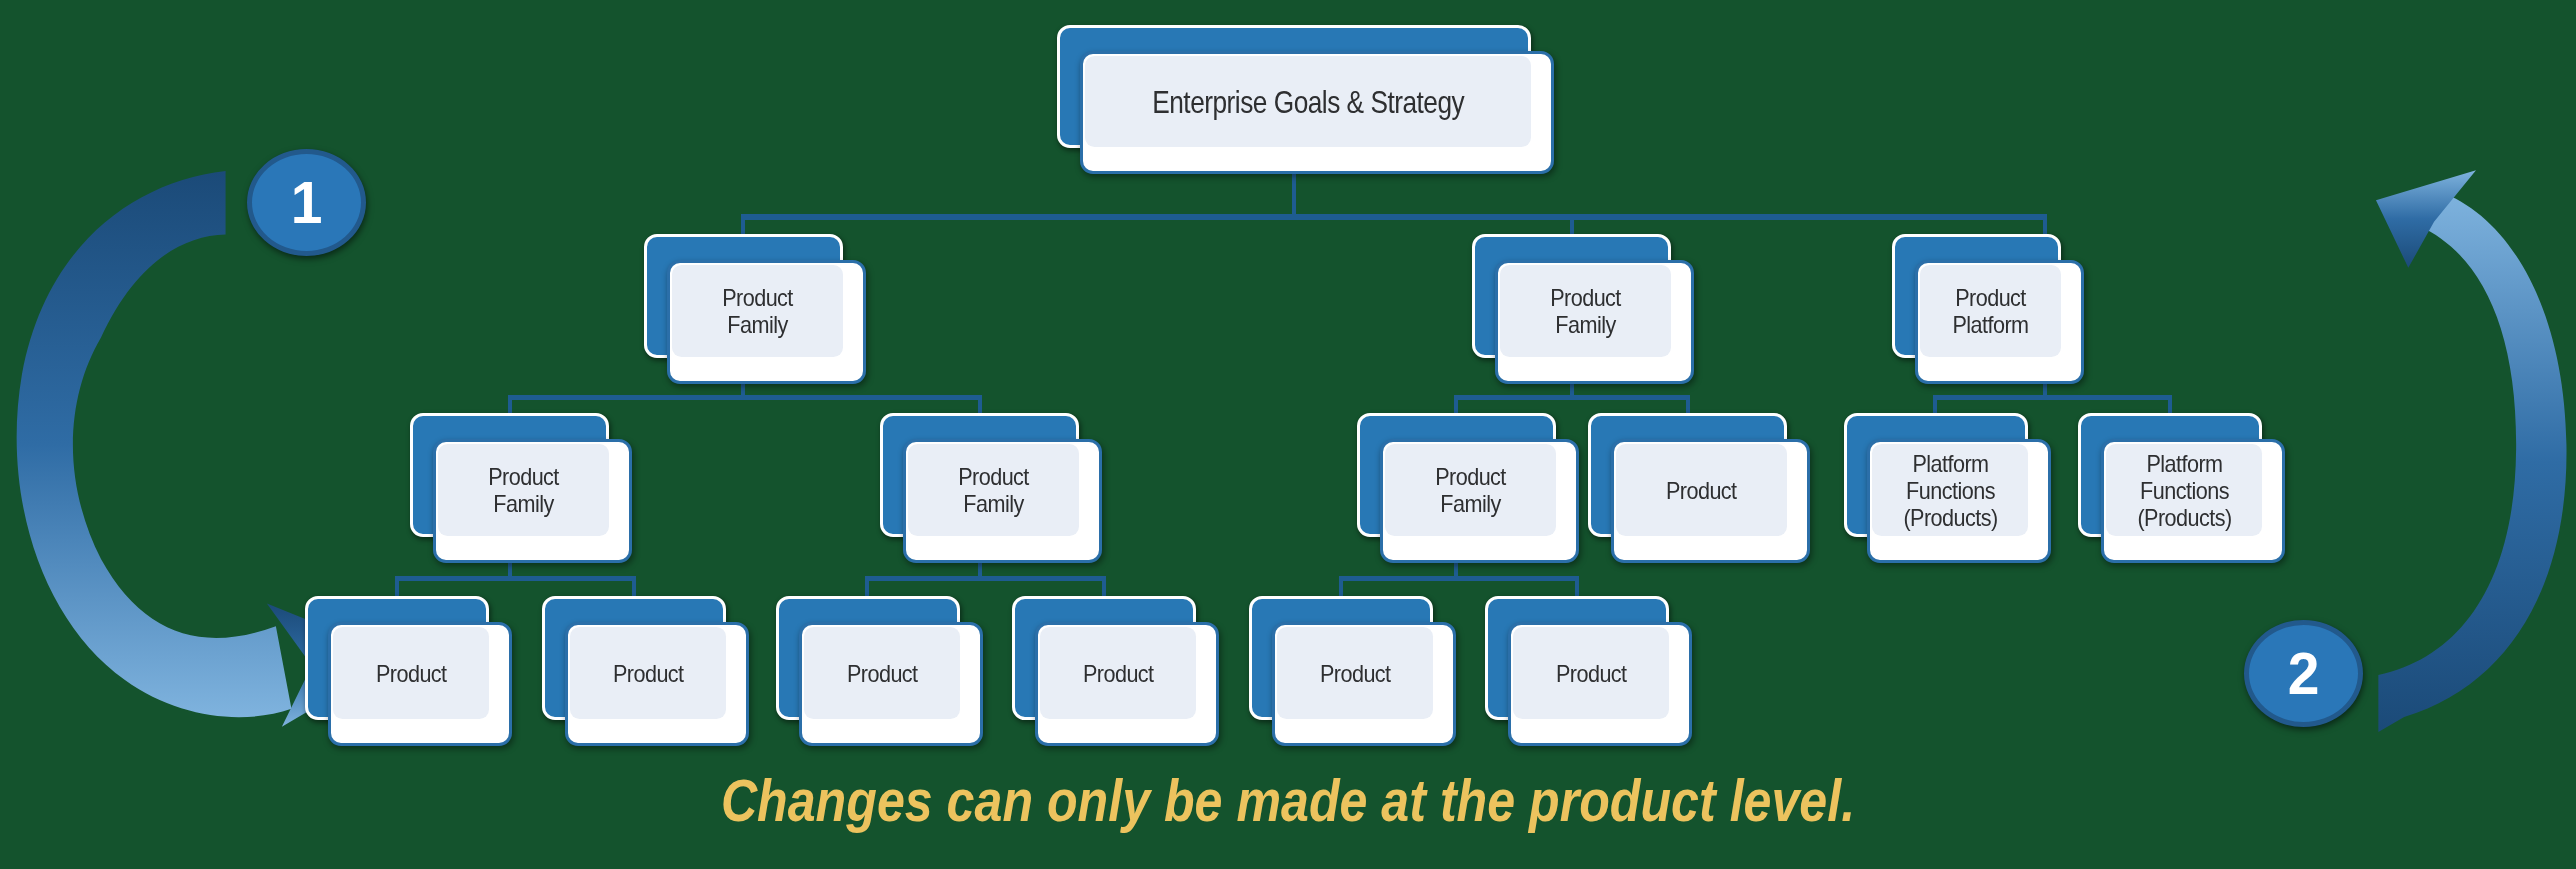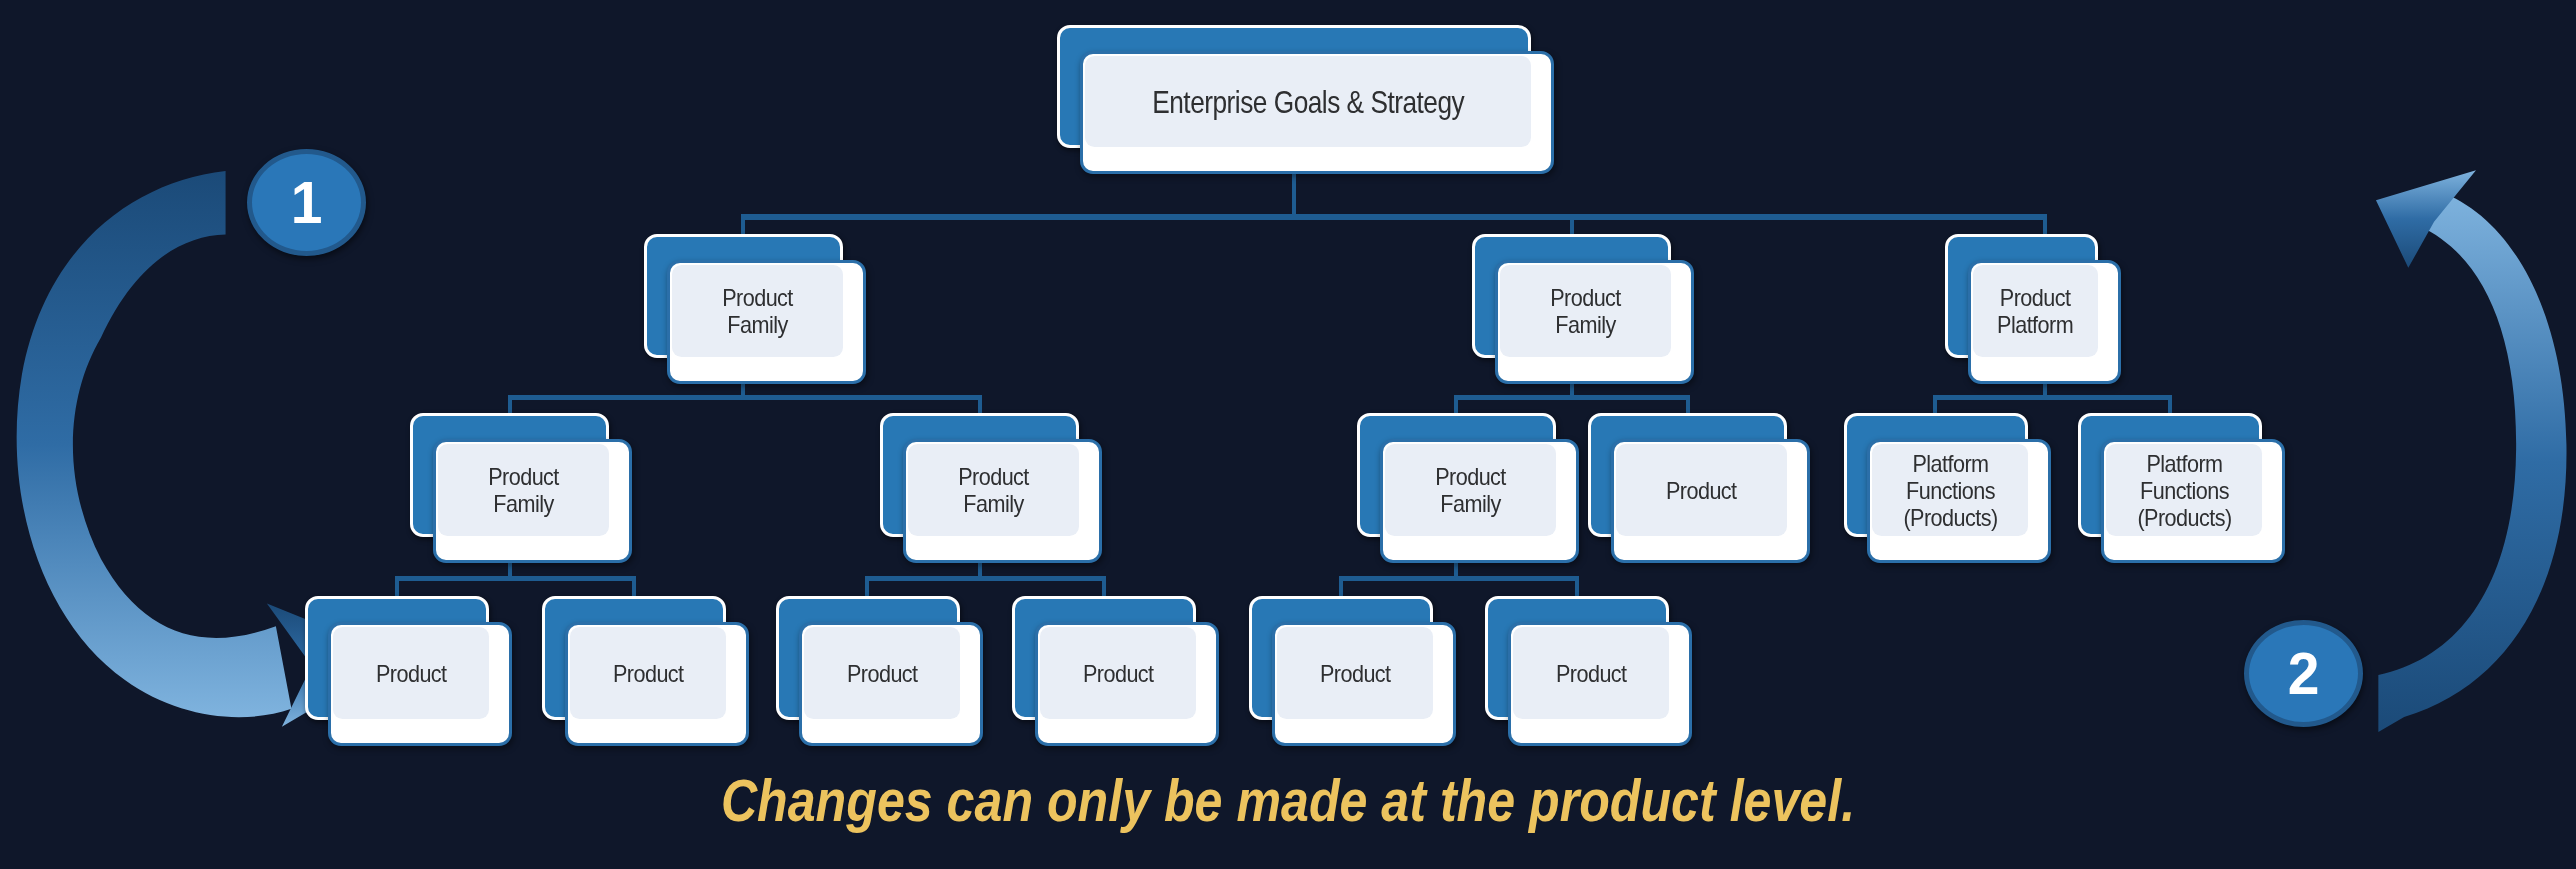--- a/index.html
+++ b/index.html
@@ -1,17 +1,17 @@
 <!DOCTYPE html>
 <html style="--card-blue: #2878b5; --card-border-blue: #2b6fa9; --panel-light: #e9eef6; --connector: #1e5c91; --badge-fill: #2a77b8; --badge-ring: #22598c; --arrow-dark: #1b4a78; --arrow-mid: #2f6ca5; --arrow-light: #7fb3de; --caption-gold: #ecc35e; --background: #000000; --label-text: #2e2f31;font-size:9.6px"><head>
 <meta charset="utf-8">
 <style>
   html,body{margin:0;padding:0;background:#000;}
   .wrap{
-    position:relative;width:2576px;height:869px;background:#0f172a;overflow:hidden;
+    position:relative;width:2576px;height:869px;background:#14532d;overflow:hidden;
     font-family:"Liberation Sans",sans-serif;
   }
   
   .node{position:absolute;z-index:2;}
   .card-back{
     position:absolute;left:0;top:0;right:23px;bottom:26px;
     background:var(--card-blue);border:3px solid #fff;border-radius:13px;
     box-shadow:1.8px 2.4px 5.4px rgba(0,0,0,.45);
   }
   .card-front{
@@ -106,21 +106,21 @@
     </div>
   </div>
   <div class="node" style="left:1472px;top:234px;width:222px;height:150px">
     <div class="card-back"></div>
     <div class="card-front">
       <div class="card-panel">
         <span class="node-label">Product Family</span>
       </div>
     </div>
   </div>
-  <div class="node" style="left:1945px;top:234px;width:176px;height:150px">
+  <div class="node" style="left:1892px;top:234px;width:192px;height:150px">
     <div class="card-back"></div>
     <div class="card-front">
       <div class="card-panel">
         <span class="node-label">Product Platform</span>
       </div>
     </div>
   </div>
 
   <div class="node" style="left:410px;top:413px;width:222px;height:150px">
     <div class="card-back"></div>

